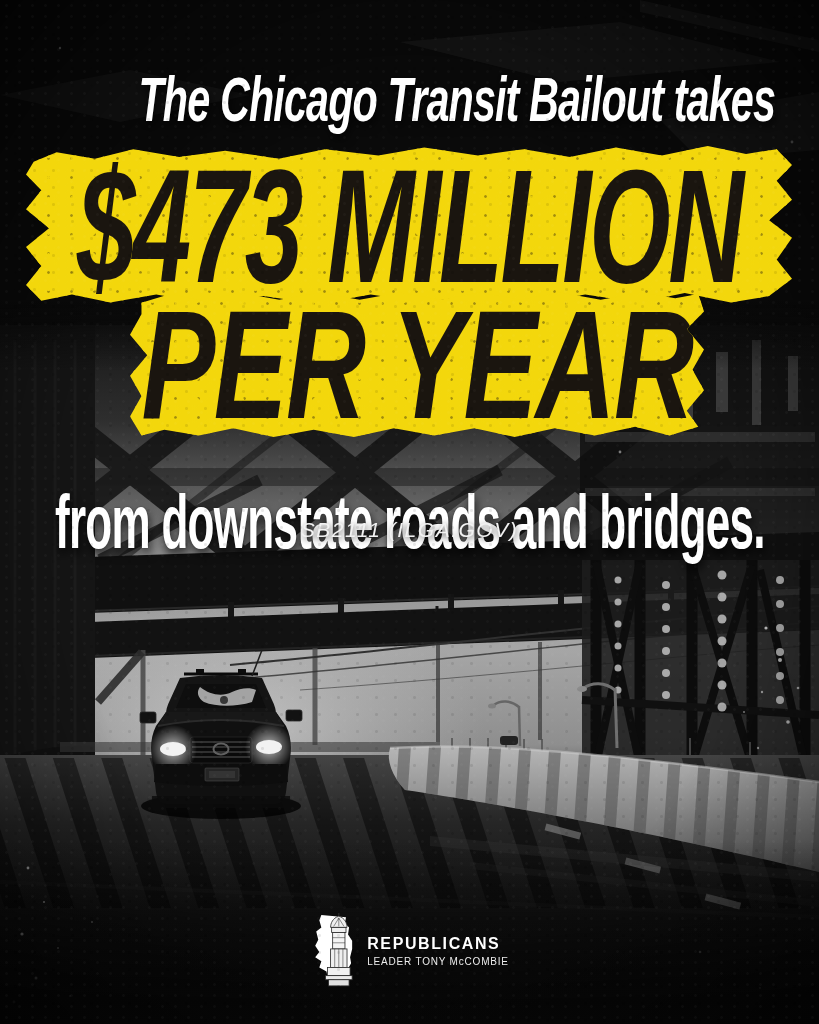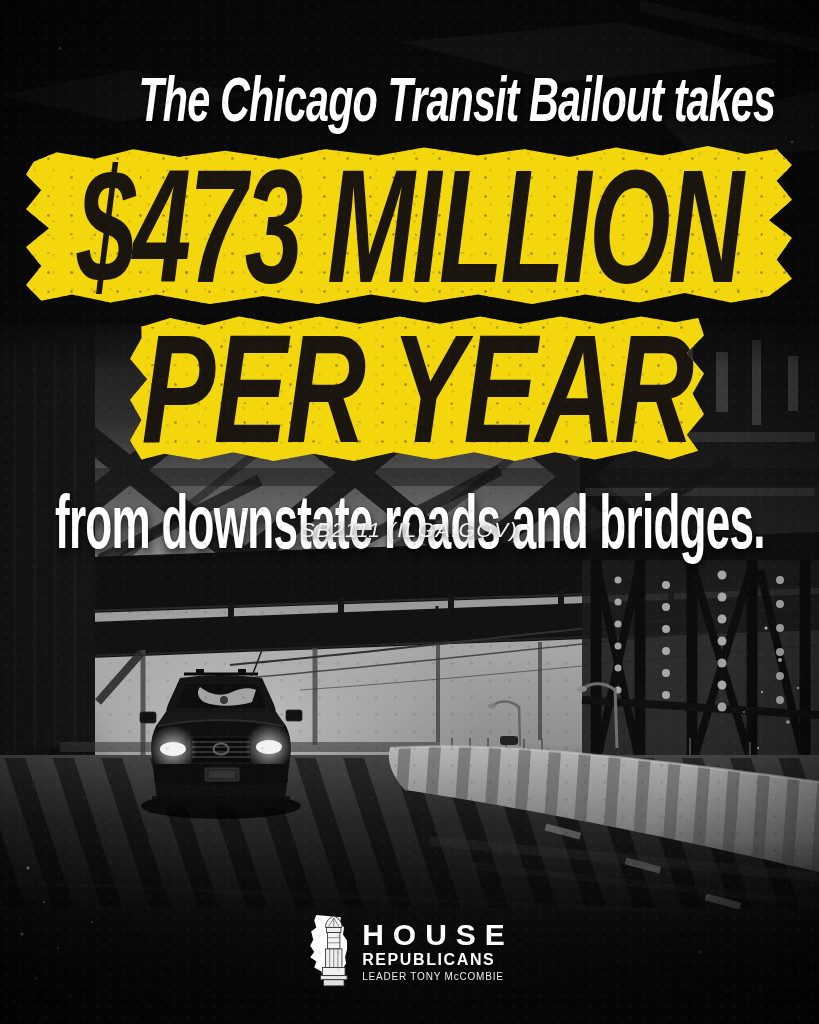--- a/index.html
+++ b/index.html
@@ -44,21 +44,21 @@
       radial-gradient(circle, rgba(243,215,12,.8) 0 1.4px, transparent 2.5px),
       radial-gradient(circle, rgba(26,21,15,.38) 0 .9px, transparent 1.7px);
     background-size:9px 7px,17px 13px,23px 19px;
     background-position:0 0,4px 6px,11px 3px;
   }
   .banner-1{
     left:26px;top:146px;width:766px;height:158px;
     clip-path:polygon(1% 10%,4% 4%,9% 8%,14% 2%,20% 7%,26% 3%,33% 8%,39% 2%,46% 6%,52% 1%,59% 6%,65% 2%,71% 7%,77% 1%,83% 6%,89% 0%,94% 5%,98% 2%,100% 12%,98% 22%,100% 34%,97% 47%,100% 58%,98% 72%,100% 84%,97% 95%,92% 99%,86% 93%,80% 99%,73% 94%,66% 100%,59% 94%,52% 99%,45% 94%,38% 100%,31% 95%,24% 100%,17% 94%,11% 99%,6% 94%,2% 98%,0% 88%,2% 76%,0% 64%,3% 52%,0% 40%,2% 28%,0% 18%);
   }
   .banner-2{
-    left:130px;top:315px;width:574px;height:146px;
+    left:130px;top:291px;width:574px;height:146px;
     clip-path:polygon(2% 8%,7% 2%,13% 7%,19% 1%,26% 6%,33% 1%,40% 6%,47% 1%,54% 6%,61% 1%,68% 6%,75% 1%,82% 6%,89% 1%,95% 5%,99% 2%,100% 14%,97% 26%,100% 40%,98% 54%,100% 68%,97% 82%,99% 93%,94% 99%,88% 93%,81% 99%,74% 94%,67% 100%,60% 94%,53% 99%,46% 94%,39% 100%,32% 95%,25% 100%,18% 94%,12% 99%,6% 95%,2% 99%,0% 86%,2% 72%,0% 58%,3% 44%,0% 30%,2% 16%);
   }
   .banner span{
     display:inline-block;white-space:nowrap;position:relative;z-index:1;
     font-style:italic;font-weight:700;color:var(--highlight-ink);
   }
   .banner-1 span{font-size:128px;letter-spacing:-3px;transform:scale(.82,1.26);}
   .banner-2 span{font-size:126px;letter-spacing:-2px;transform:scale(.88,1.22);}
 
   .subheadline{
@@ -432,20 +432,19 @@
         <rect x="19" y="36" width="16" height="18" fill="#efefef"></rect>
         <line x1="23" y1="36" x2="23" y2="54" stroke-width=".5"></line>
         <line x1="27" y1="36" x2="27" y2="54" stroke-width=".5"></line>
         <line x1="31" y1="36" x2="31" y2="54" stroke-width=".5"></line>
         <rect x="16" y="54" width="22" height="8" fill="#f1f1f1"></rect>
         <rect x="14" y="62" width="26" height="4" fill="#eaeaea"></rect>
         <rect x="17" y="66" width="20" height="6" fill="#e0e0e0"></rect>
       </g>
     </svg>
     <div class="logo-text">
-      <div class="logo-line1">HOUSE</div>
       <div class="logo-line2">REPUBLICANS</div>
       <div class="logo-line3">LEADER TONY McCOMBIE</div>
     </div>
   </div>
 
   <div class="grain"></div>
 </div>
 
 </body></html>

